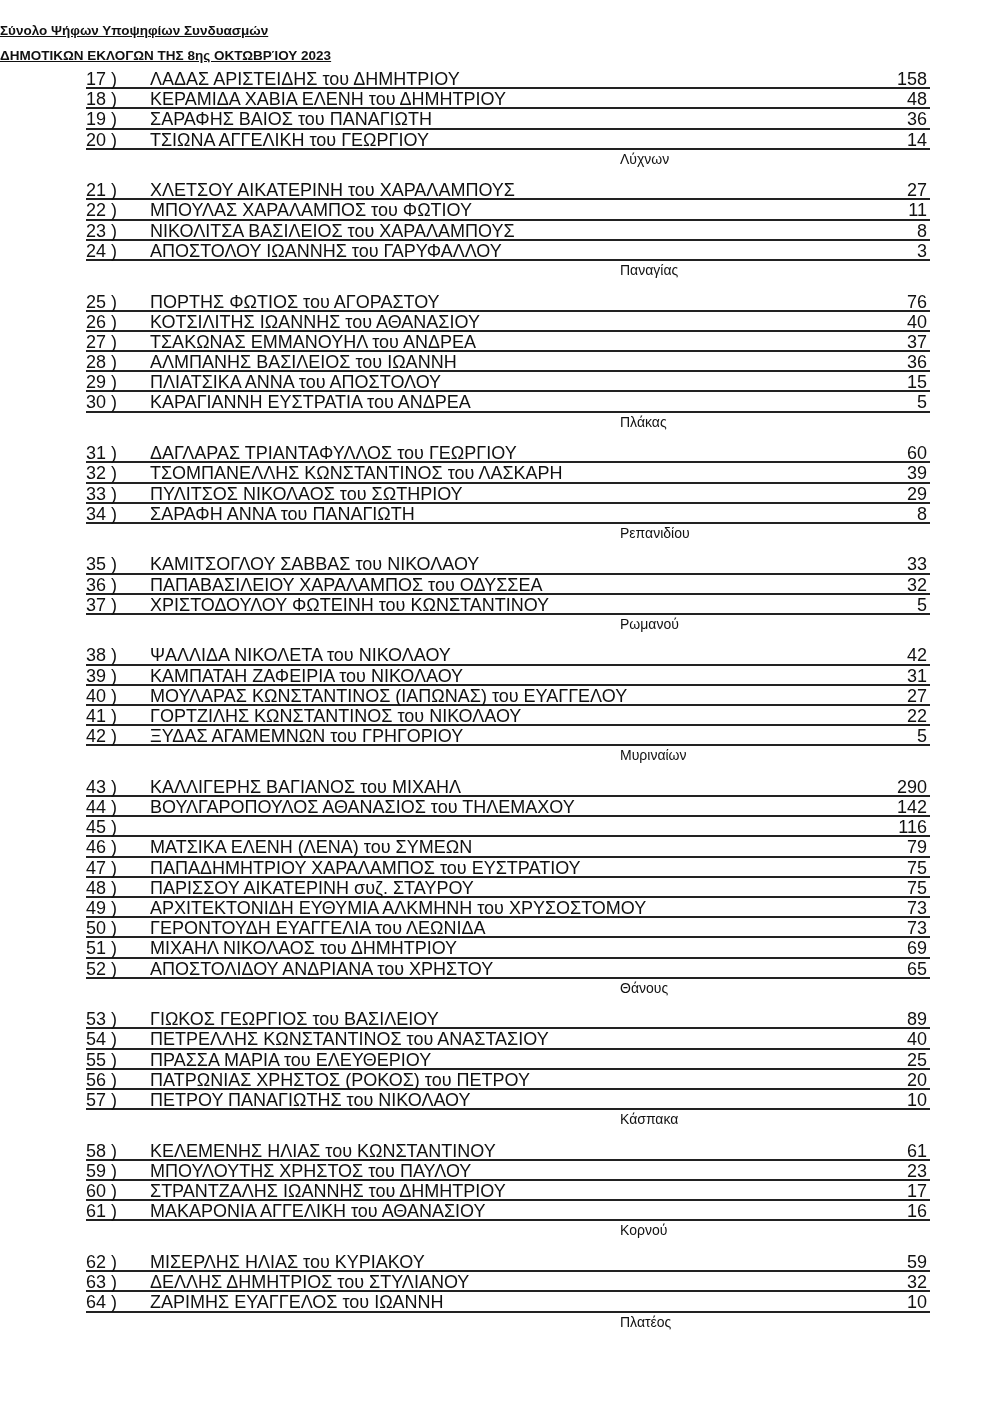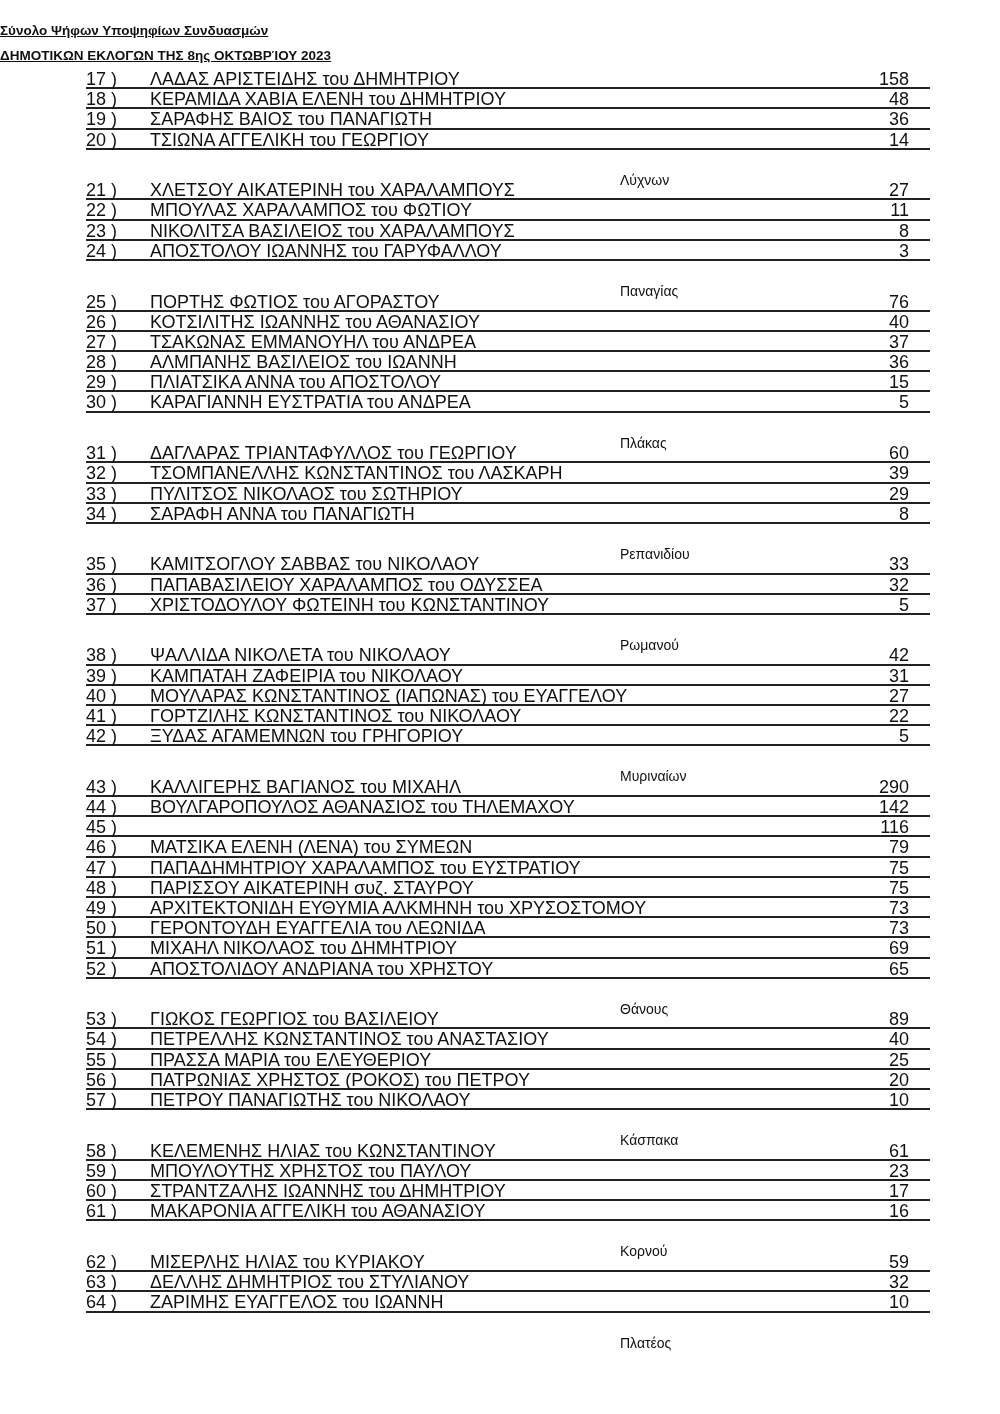--- a/index.html
+++ b/index.html
@@ -7,23 +7,23 @@
          font-family: "Liberation Sans", sans-serif; color: #111; }
   .title { position: absolute; left: 0; width: 1000px; text-align: left;
            font-weight: bold; font-size: 13.5px; text-decoration: underline; }
   .t1 { top: 23px; }
   .t2 { top: 48px; }
   #list { position: absolute; left: 86px; top: 69px; width: 844px; }
   .row { position: relative; height: 20.2px; border-bottom: 2px solid #222;
          box-sizing: border-box; font-size: 18px; line-height: 18px; }
   .num { position: absolute; left: 0; top: 1px; }
   .name { position: absolute; left: 64px; top: 1px; white-space: nowrap; }
-  .votes { position: absolute; right: 21px; top: 1px; }
+  .votes { position: absolute; right: 3px; top: 1px; }
   .section { position: relative; height: 30.5px; font-size: 14px; }
-  .section span { position: absolute; left: 534px; top: 22px; }
+  .section span { position: absolute; left: 534px; top: 1px; }
   .footer { position: absolute; top: 1446px; font-size: 16px; color: #222;
             font-family: Liberation Mono, monospace; }
   .f-left { left: 29px; }
   .f-right { left: 832px; white-space: pre; }
 </style>
 </head>
 <body>
 
 <div class="title t1">Σύνολο Ψήφων Υποψηφίων Συνδυασμών</div>
 <div class="title t2">ΔΗΜΟΤΙΚΩΝ ΕΚΛΟΓΩΝ ΤΗΣ  8ης ΟΚΤΩΒΡΊΟΥ 2023</div>

